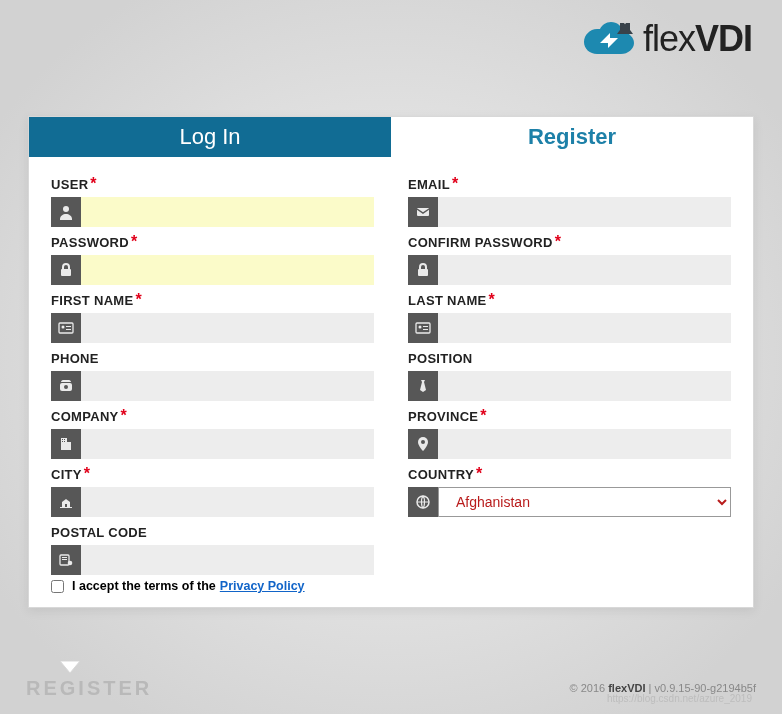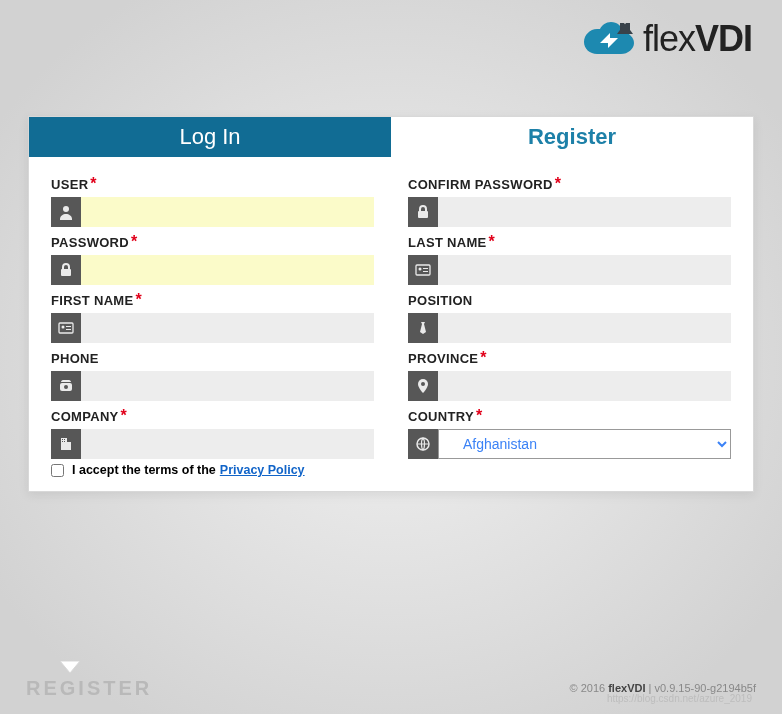--- a/index.html
+++ b/index.html
@@ -44,21 +44,21 @@
   .icon { width:30px; height:30px; background:#575757; display:flex;
           align-items:center; justify-content:center; flex:0 0 30px; }
   .icon svg { width:16px; height:16px; fill:#eaeaea; }
   .tinput {
     flex:1; border:none; background:#ededed; height:30px;
     padding: 0 8px; font-size:14px; outline:none; color:#333;
   }
   .tinput.yellow { background:#fbfbc9; }
   .select {
     flex:1; height:30px; border:1px solid #999; background:#fff;
-    font-size:14px; padding:0 20px; outline:none; color:#3b82f6;
+    font-size:14px; padding:0 13px; outline:none; color:#b91c1c;
   }
   .accept { display:flex; align-items:center; margin-top:4px; font-size:12.5px; }
   .accept input { width:13px; height:13px; margin-right:8px; }
   .accept a { color:#1164c8; text-decoration:underline; font-weight:700;}
   .accept span.t1 { font-weight:700; margin-right:4px;}
   .footer-bar {
     position:absolute; left:0; right:0; bottom:0;
     height:52px; display:flex; align-items:center;
     padding: 0 26px;
     justify-content: space-between;
@@ -166,28 +166,67 @@
                   <rect x="4" y="3" width="1" height="1"></rect>
                   <rect x="6" y="3" width="1" height="1"></rect>
                   <rect x="4" y="5" width="1" height="1"></rect>
                   <rect x="6" y="5" width="1" height="1"></rect>
                 </g>
               </svg>
             </div>
           <input class="tinput" value="" style="">
         </div>
       </div>
+      <div class="fld">
+        <span class="lbl">CITY</span><span class="req">*</span>
+        <div class="inwrap">
+          <div class="icon">
+              <svg viewBox="0 0 16 16">
+                <path d="M2 13h12v1H2z"></path>
+                <path d="M4 13V8l4-3 4 3v5"></path>
+                <rect x="7" y="10" width="2" height="3" fill="#575757"></rect>
+              </svg>
+            </div>
+          <input class="tinput" value="" style="">
+        </div>
+      </div>
+      <div class="fld">
+        <span class="lbl">POSTAL CODE</span>
+        <div class="inwrap">
+          <div class="icon">
+              <svg viewBox="0 0 16 16">
+                <rect x="2" y="3" width="9" height="10" rx="1" fill="none" stroke="#eaeaea" stroke-width="1.3"></rect>
+                <circle cx="12" cy="11" r="2.3"></circle>
+                <rect x="4" y="5" width="5" height="1"></rect>
+                <rect x="4" y="7" width="5" height="1"></rect>
+              </svg>
+            </div>
+          <input class="tinput" value="" style="">
+        </div>
+      </div>
       <label class="accept">
         <input type="checkbox" style="">
         <span class="t1">I accept the terms of the</span>
         <a href="#">Privacy Policy</a>
       </label>
     </div>
 
     <div class="col">
+      <div class="fld">
+        <span class="lbl">EMAIL</span><span class="req">*</span>
+        <div class="inwrap">
+          <div class="icon">
+              <svg viewBox="0 0 16 16">
+                <rect x="2" y="4" width="12" height="8" rx="1"></rect>
+                <path d="M2 5l6 4 6-4" fill="none" stroke="#575757" stroke-width="1.5"></path>
+              </svg>
+            </div>
+          <input class="tinput" value="" style="">
+        </div>
+      </div>
       <div class="fld">
         <span class="lbl">CONFIRM PASSWORD</span><span class="req">*</span>
         <div class="inwrap">
           <div class="icon">
               <svg viewBox="0 0 16 16">
                 <rect x="3" y="7" width="10" height="7" rx="1"></rect>
                 <path d="M5 7V5a3 3 0 0 1 6 0v2" fill="none" stroke="#eaeaea" stroke-width="2"></path>
               </svg>
             </div>
           <input type="password" class="tinput" value="" style="">

